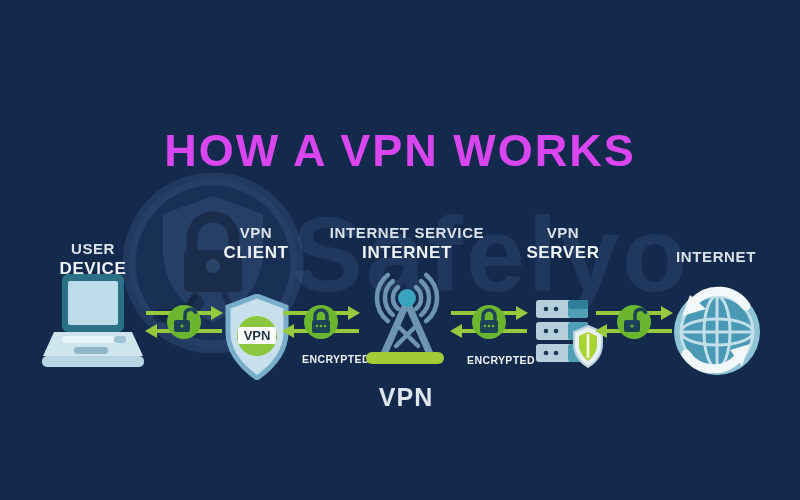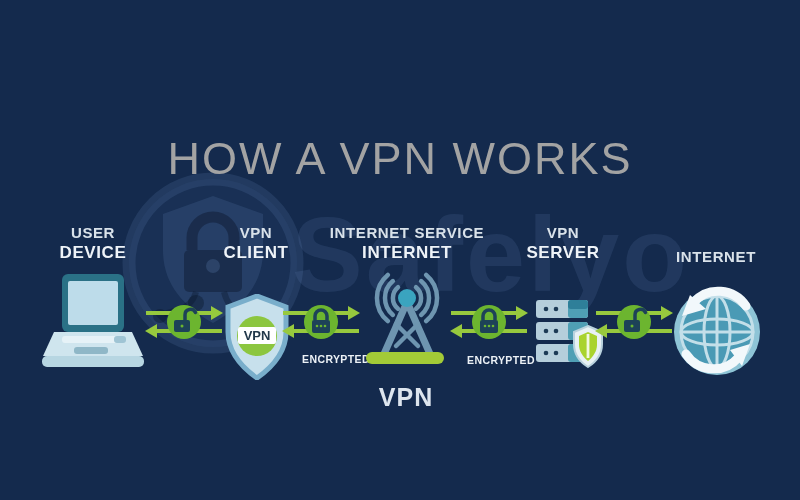--- a/index.html
+++ b/index.html
@@ -9,23 +9,23 @@
     font-family:"Liberation Sans",sans-serif;
     -webkit-font-smoothing:antialiased;
   }
   .wm-svg{position:absolute;left:0;top:0;pointer-events:none;}
   .brand{
     position:absolute;left:292px;top:186px;
     font-size:106px;font-weight:700;letter-spacing:3px;line-height:1;
     color:rgba(128,163,218,0.12);white-space:nowrap;margin-top:15px;
   }
   .title{
-    position:absolute;left:0;right:0;top:124px;margin:12px;
-    text-align:center;font-size:45px;font-weight:400;letter-spacing:2px;
-    color:#a3a3a3;line-height:1;
+    position:absolute;left:0;right:0;top:124px;margin:4px;
+    text-align:center;font-size:45px;font-weight:700;letter-spacing:2px;
+    color:#d946ef;line-height:1;
   }
   .nodelabel{position:absolute;transform:translateX(-50%);text-align:center;white-space:nowrap;}
   .nodelabel .l1{font-size:15px;font-weight:600;letter-spacing:0.6px;color:#d9e2ea;line-height:1.2;}
   .nodelabel .l2{font-size:17px;font-weight:800;letter-spacing:0.6px;color:#eef3f8;line-height:1.25;}
   .icon{position:absolute;}
   .enc{
     position:absolute;transform:translateX(-50%);
     font-size:10.5px;font-weight:800;letter-spacing:0.4px;color:#ecf1f6;white-space:nowrap;padding-left:22px;
   }
   .caption{
@@ -48,21 +48,21 @@
     <circle cx="160" cy="316" r="7" fill="rgba(9,20,40,0.38)"></circle>
     <path d="M224 292 q4 16 18 22" stroke="rgba(9,20,40,0.35)" stroke-width="6" fill="none"></path>
     <circle cx="246" cy="317" r="7" fill="rgba(9,20,40,0.38)"></circle>
     <circle cx="196" cy="303" r="8" fill="rgba(9,20,40,0.38)"></circle>
   </svg>
 
   <div class="brand">Safelyo</div>
 
   <h1 class="title">HOW A VPN WORKS</h1>
 
-  <div class="nodelabel" style="left:93px;top:224px">
+  <div class="nodelabel" style="left:93px;top:240px">
     <div class="l1">USER</div>
     <div class="l2">DEVICE</div>
   </div>
   <div class="nodelabel" style="left:256px;top:224px">
     <div class="l1">VPN</div>
     <div class="l2">CLIENT</div>
   </div>
   <div class="nodelabel" style="left:407px;top:224px">
     <div class="l1">INTERNET SERVICE</div>
     <div class="l2">INTERNET</div>

